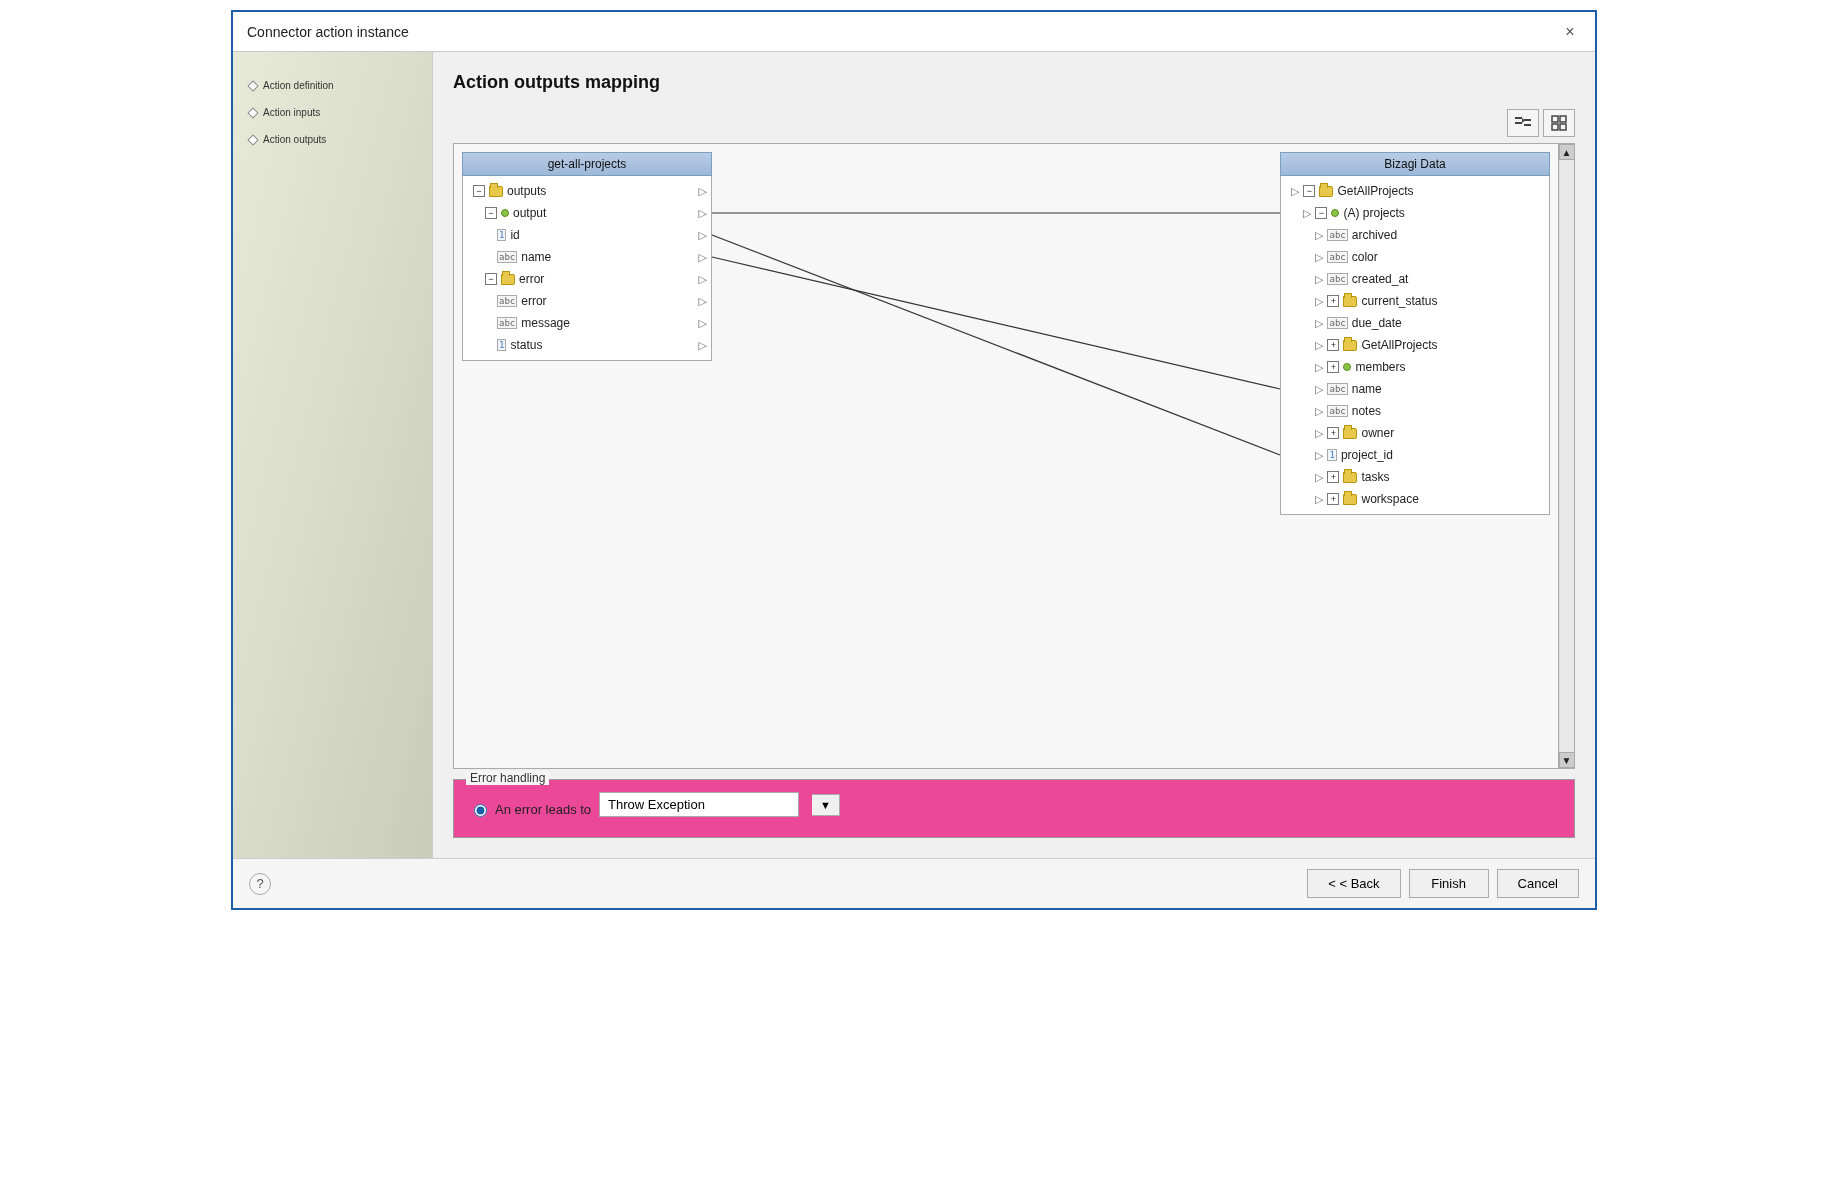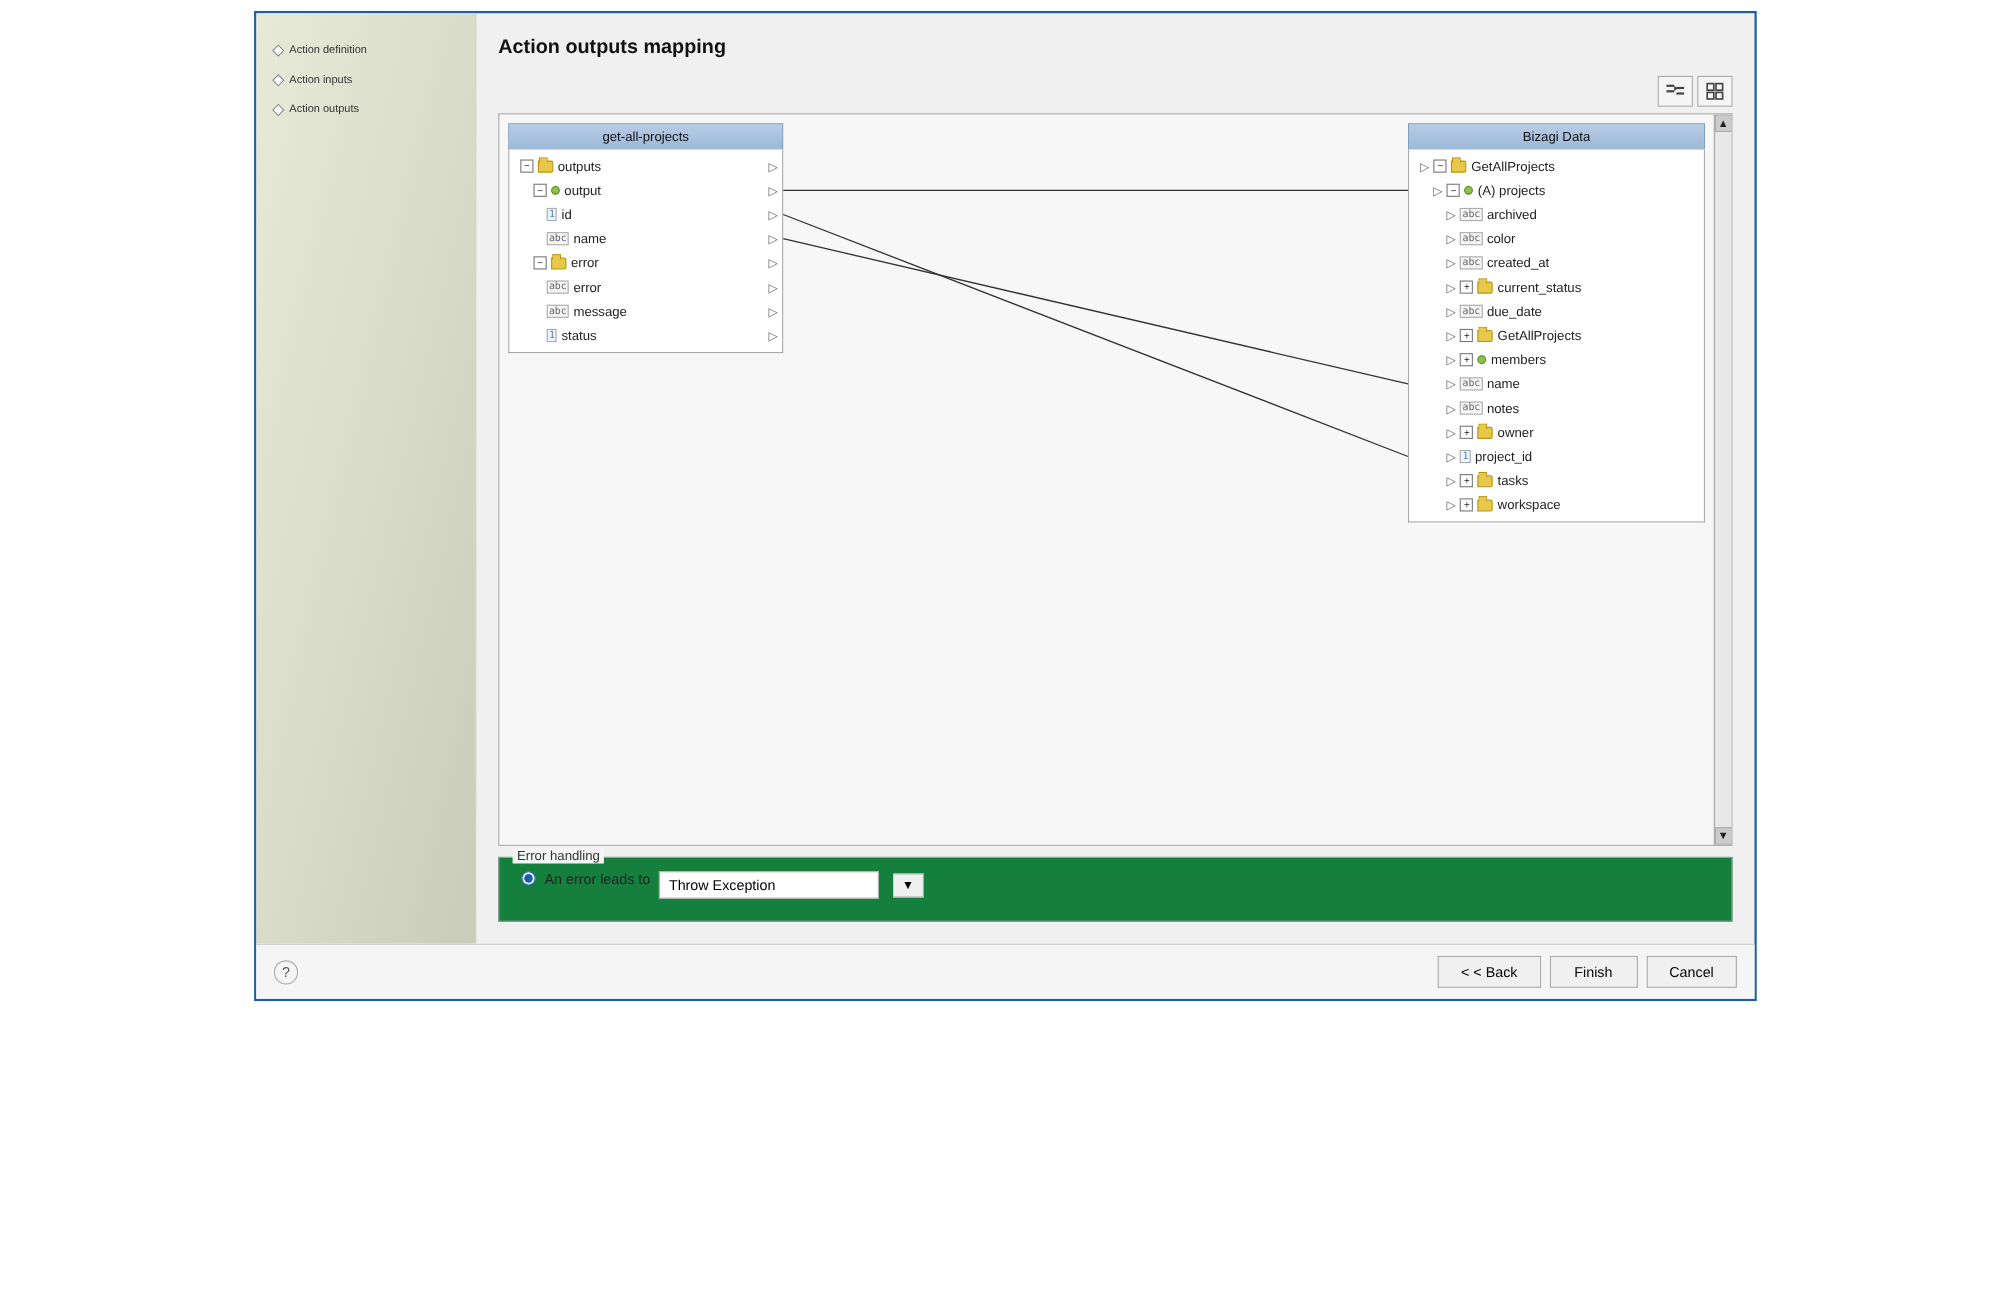--- a/index.html
+++ b/index.html
@@ -238,35 +238,35 @@
       align-items: center;
       justify-content: center;
       font-size: 9px;
       margin-right: 2px;
       flex-shrink: 0;
     }
     .error-handling-box {
       border: 1px solid #999;
       margin-top: 10px;
       padding: 12px 20px;
-      background: #15803d;
+      background: #ec4899;
       position: relative;
     }
     .error-handling-legend {
       position: absolute;
       top: -9px;
       left: 12px;
       background: #f5f5f5;
       padding: 0 4px;
       font-size: 12px;
       color: #333;
     }
     .radio-row {
       display: flex;
-      align-items: flex-start;
+      align-items: flex-end;
       margin-bottom: 8px;
       gap: 8px;
     }
     .radio-row input[type=radio] {
       accent-color: #1a5fa8;
     }
     .dropdown-container {
       display: flex;
       align-items: center;
       gap: 13px;
@@ -328,20 +328,24 @@
     .right-tree-panel {
       width: 270px;
       flex-shrink: 0;
     }
   </style>
 </head>
 <body>
 
 <div class="dialog">
 
+  <div class="title-bar">
+    <span class="title-bar-text">Connector action instance</span>
+    <button class="close-btn">×</button>
+  </div>
 
   <div class="content-area">
 
     <div class="sidebar">
       <div class="sidebar-item">
         <div class="sidebar-diamond"></div>
         <span>Action definition</span>
       </div>
       <div class="sidebar-item">
         <div class="sidebar-diamond"></div>

